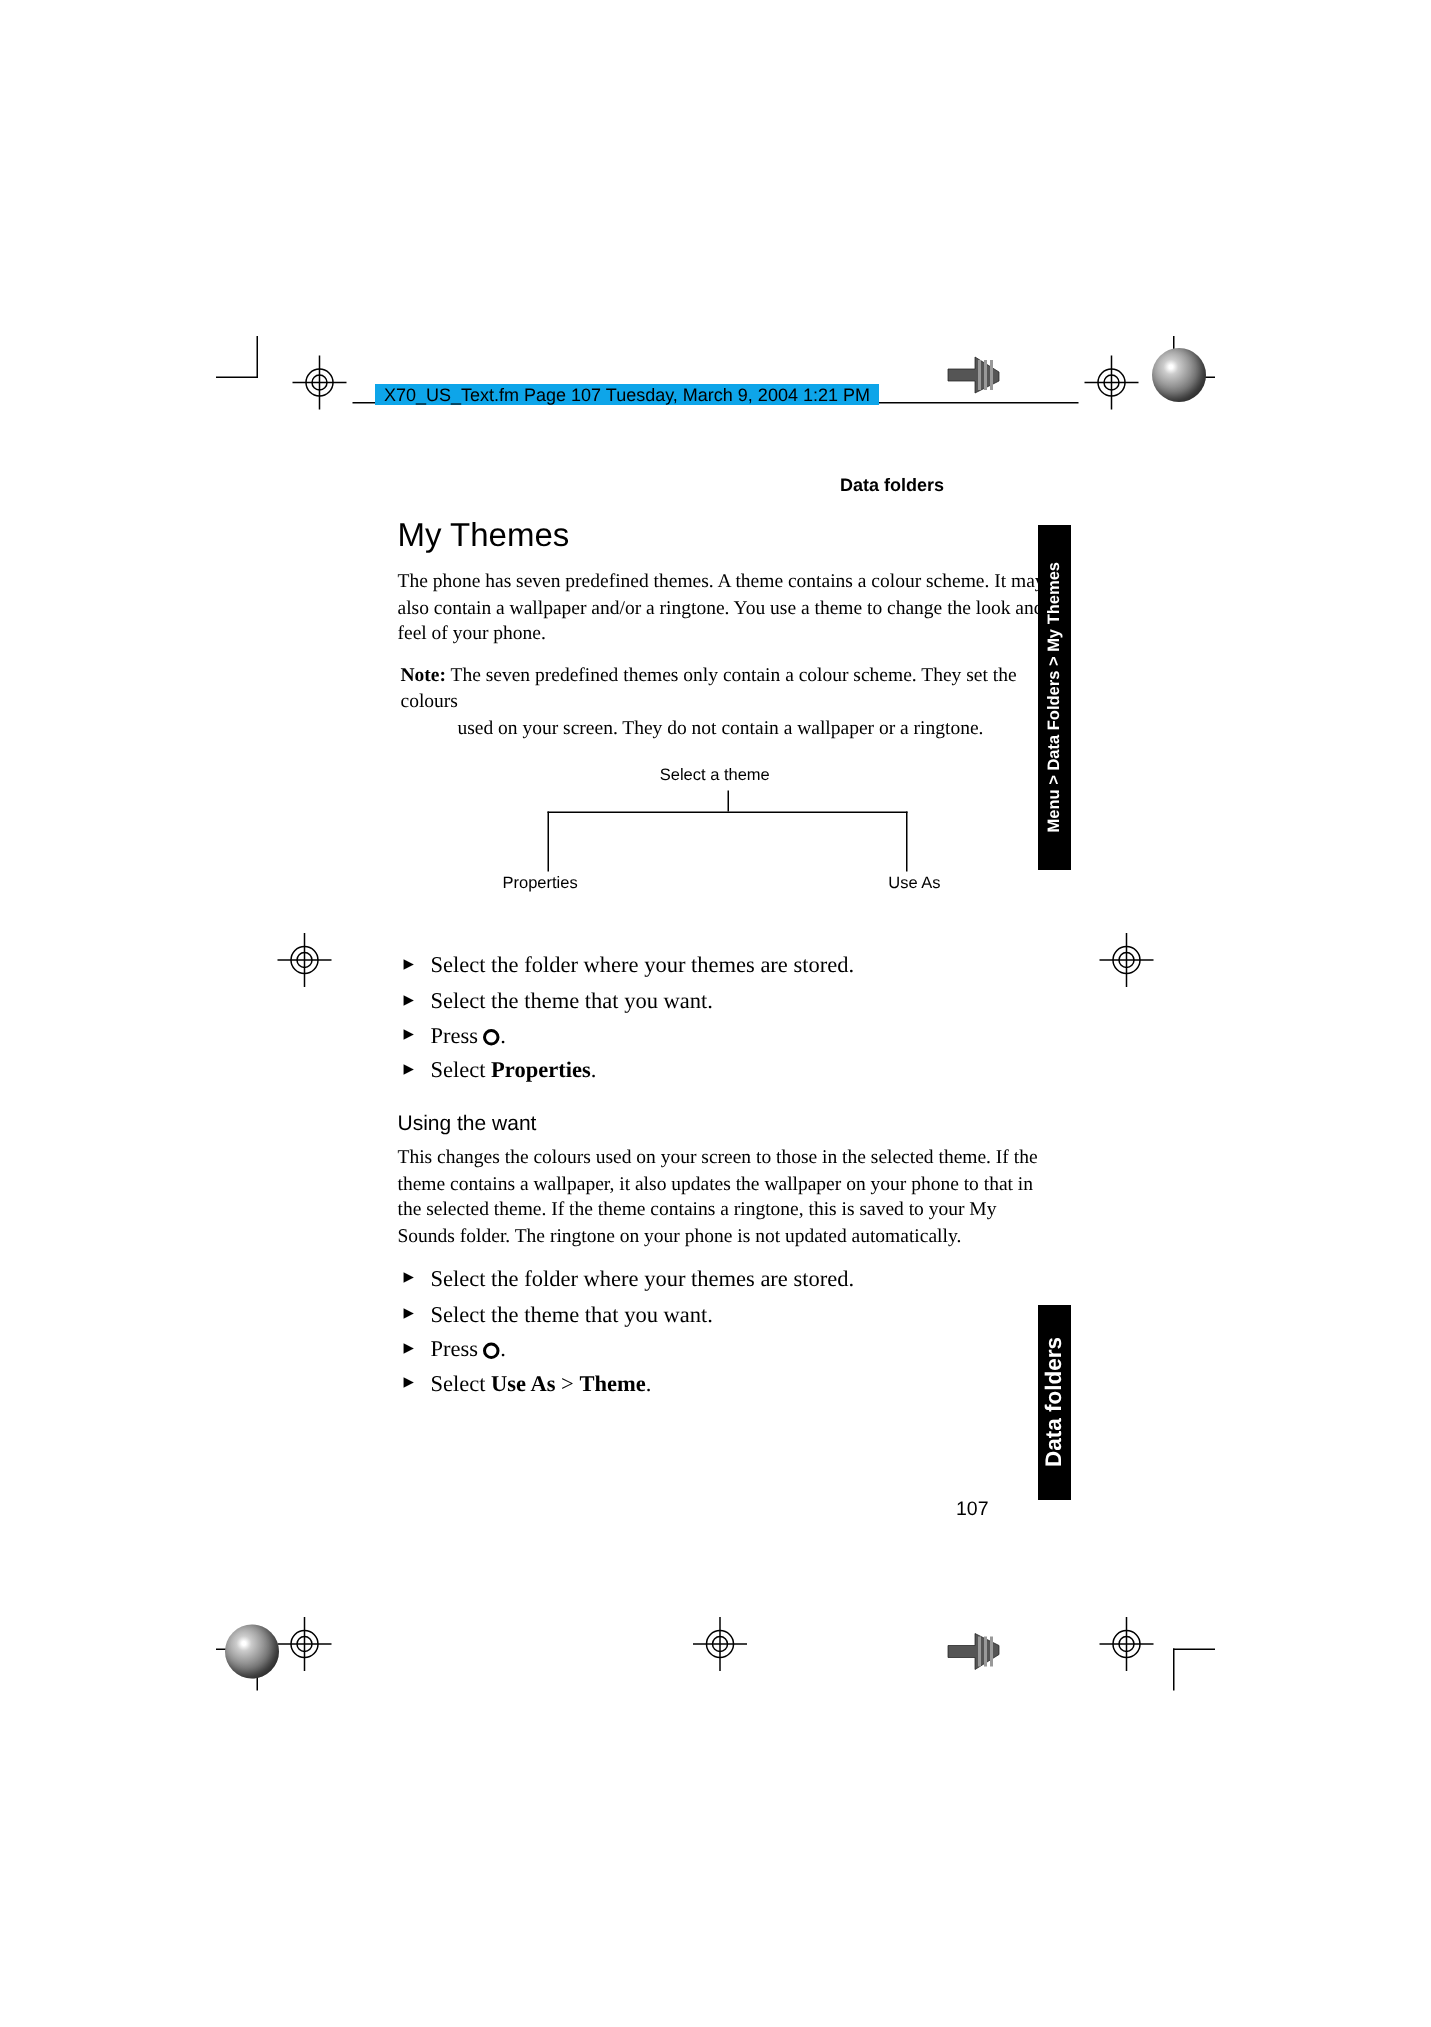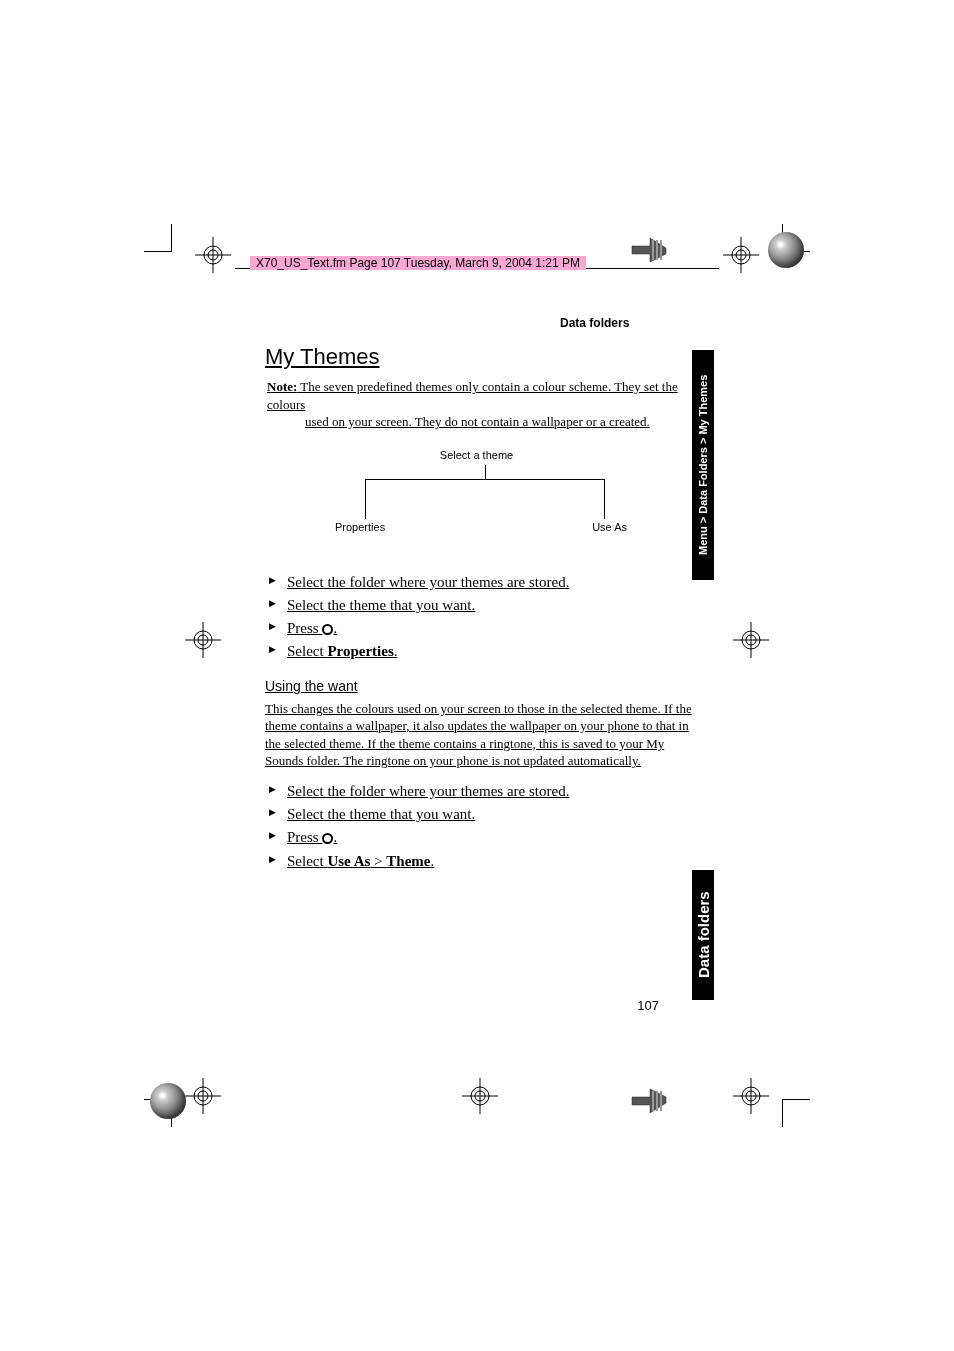--- a/index.html
+++ b/index.html
@@ -19,23 +19,23 @@
 .rt4 { top: 620px; right: 183px; }
 .rt5 { bottom: 235px; left: 183px; }
 .rt6 { bottom: 235px; right: 183px; }
 .rt7 { bottom: 235px; left: 460px; }
 
 .ball { position: absolute; width: 36px; height: 36px; border-radius: 50%; background: radial-gradient(circle at 35% 35%, #fff 4%, #ccc 15%, #888 45%, #555 70%, #333 100%); box-shadow: inset -3px -3px 6px rgba(0,0,0,0.4); }
 .b1 { top: 232px; right: 150px; }
 .b2 { bottom: 232px; left: 150px; }
 
 .header-line { position: absolute; top: 268px; left: 235px; right: 235px; border-top: 1px solid #000; }
-.header-text { position: absolute; top: 256px; left: 250px; font-family: Arial, sans-serif; font-size: 12px; background: #f9a8d4; padding: 0 6px; }
+.header-text { position: absolute; top: 256px; left: 250px; font-family: Arial, sans-serif; font-size: 12px; background: #0ea5e9; padding: 0 6px; }
 
-.page { position: absolute; top: 300px; left: 265px; width: 440px; text-decoration: underline; }
+.page { position: absolute; top: 300px; left: 265px; width: 440px; }
 
 .section-label { position: absolute; top: 316px; left: 560px; font-family: Arial, sans-serif; font-size: 12px; font-weight: bold; }
 
 .title { font-family: Arial, sans-serif; font-size: 22px; margin-bottom: 8px; margin-top: 44px; }
 .body-text { font-size: 13px; line-height: 1.35; margin-bottom: 10px; }
 .note-box { font-size: 13px; line-height: 1.35; margin: 0 0 18px 0; padding-left: 2px; }
 .note-box b { font-weight: bold; }
 .indent-note { padding-left: 38px; display: block; }
 
 .diagram { margin: 18px auto 32px auto; width: 320px; position: relative; height: 90px; font-family: Arial, sans-serif; font-size: 11px; text-align: center; }
@@ -137,24 +137,25 @@
 
 <div class="section-label">Data folders</div>
 
 <div class="tab1-bg"></div>
 <div class="side-tab tab1">Menu &gt; Data Folders &gt; My Themes</div>
 <div class="tab2-bg"></div>
 <div class="side-tab tab2">Data folders</div>
 
 <div class="page">
   <div class="title">My Themes</div>
+  <div class="body-text">The phone has seven predefined themes. A theme contains a colour scheme. It may also contain a wallpaper and/or a ringtone. You use a theme to change the look and feel of your phone.</div>
 
   <div class="note-box">
     <b>Note:</b><span> The seven predefined themes only contain a colour scheme. They set the colours</span>
-    <span class="indent-note">used on your screen. They do not contain a wallpaper or a created.</span>
+    <span class="indent-note">used on your screen. They do not contain a wallpaper or a ringtone.</span>
   </div>
 
   <div class="diagram">
     <div class="dia-top">Select a theme</div>
     <div class="dia-line-v1"></div>
     <div class="dia-line-h"></div>
     <div class="dia-line-v2"></div>
     <div class="dia-line-v3"></div>
     <div class="dia-left">Properties</div>
     <div class="dia-right">Use As</div>

